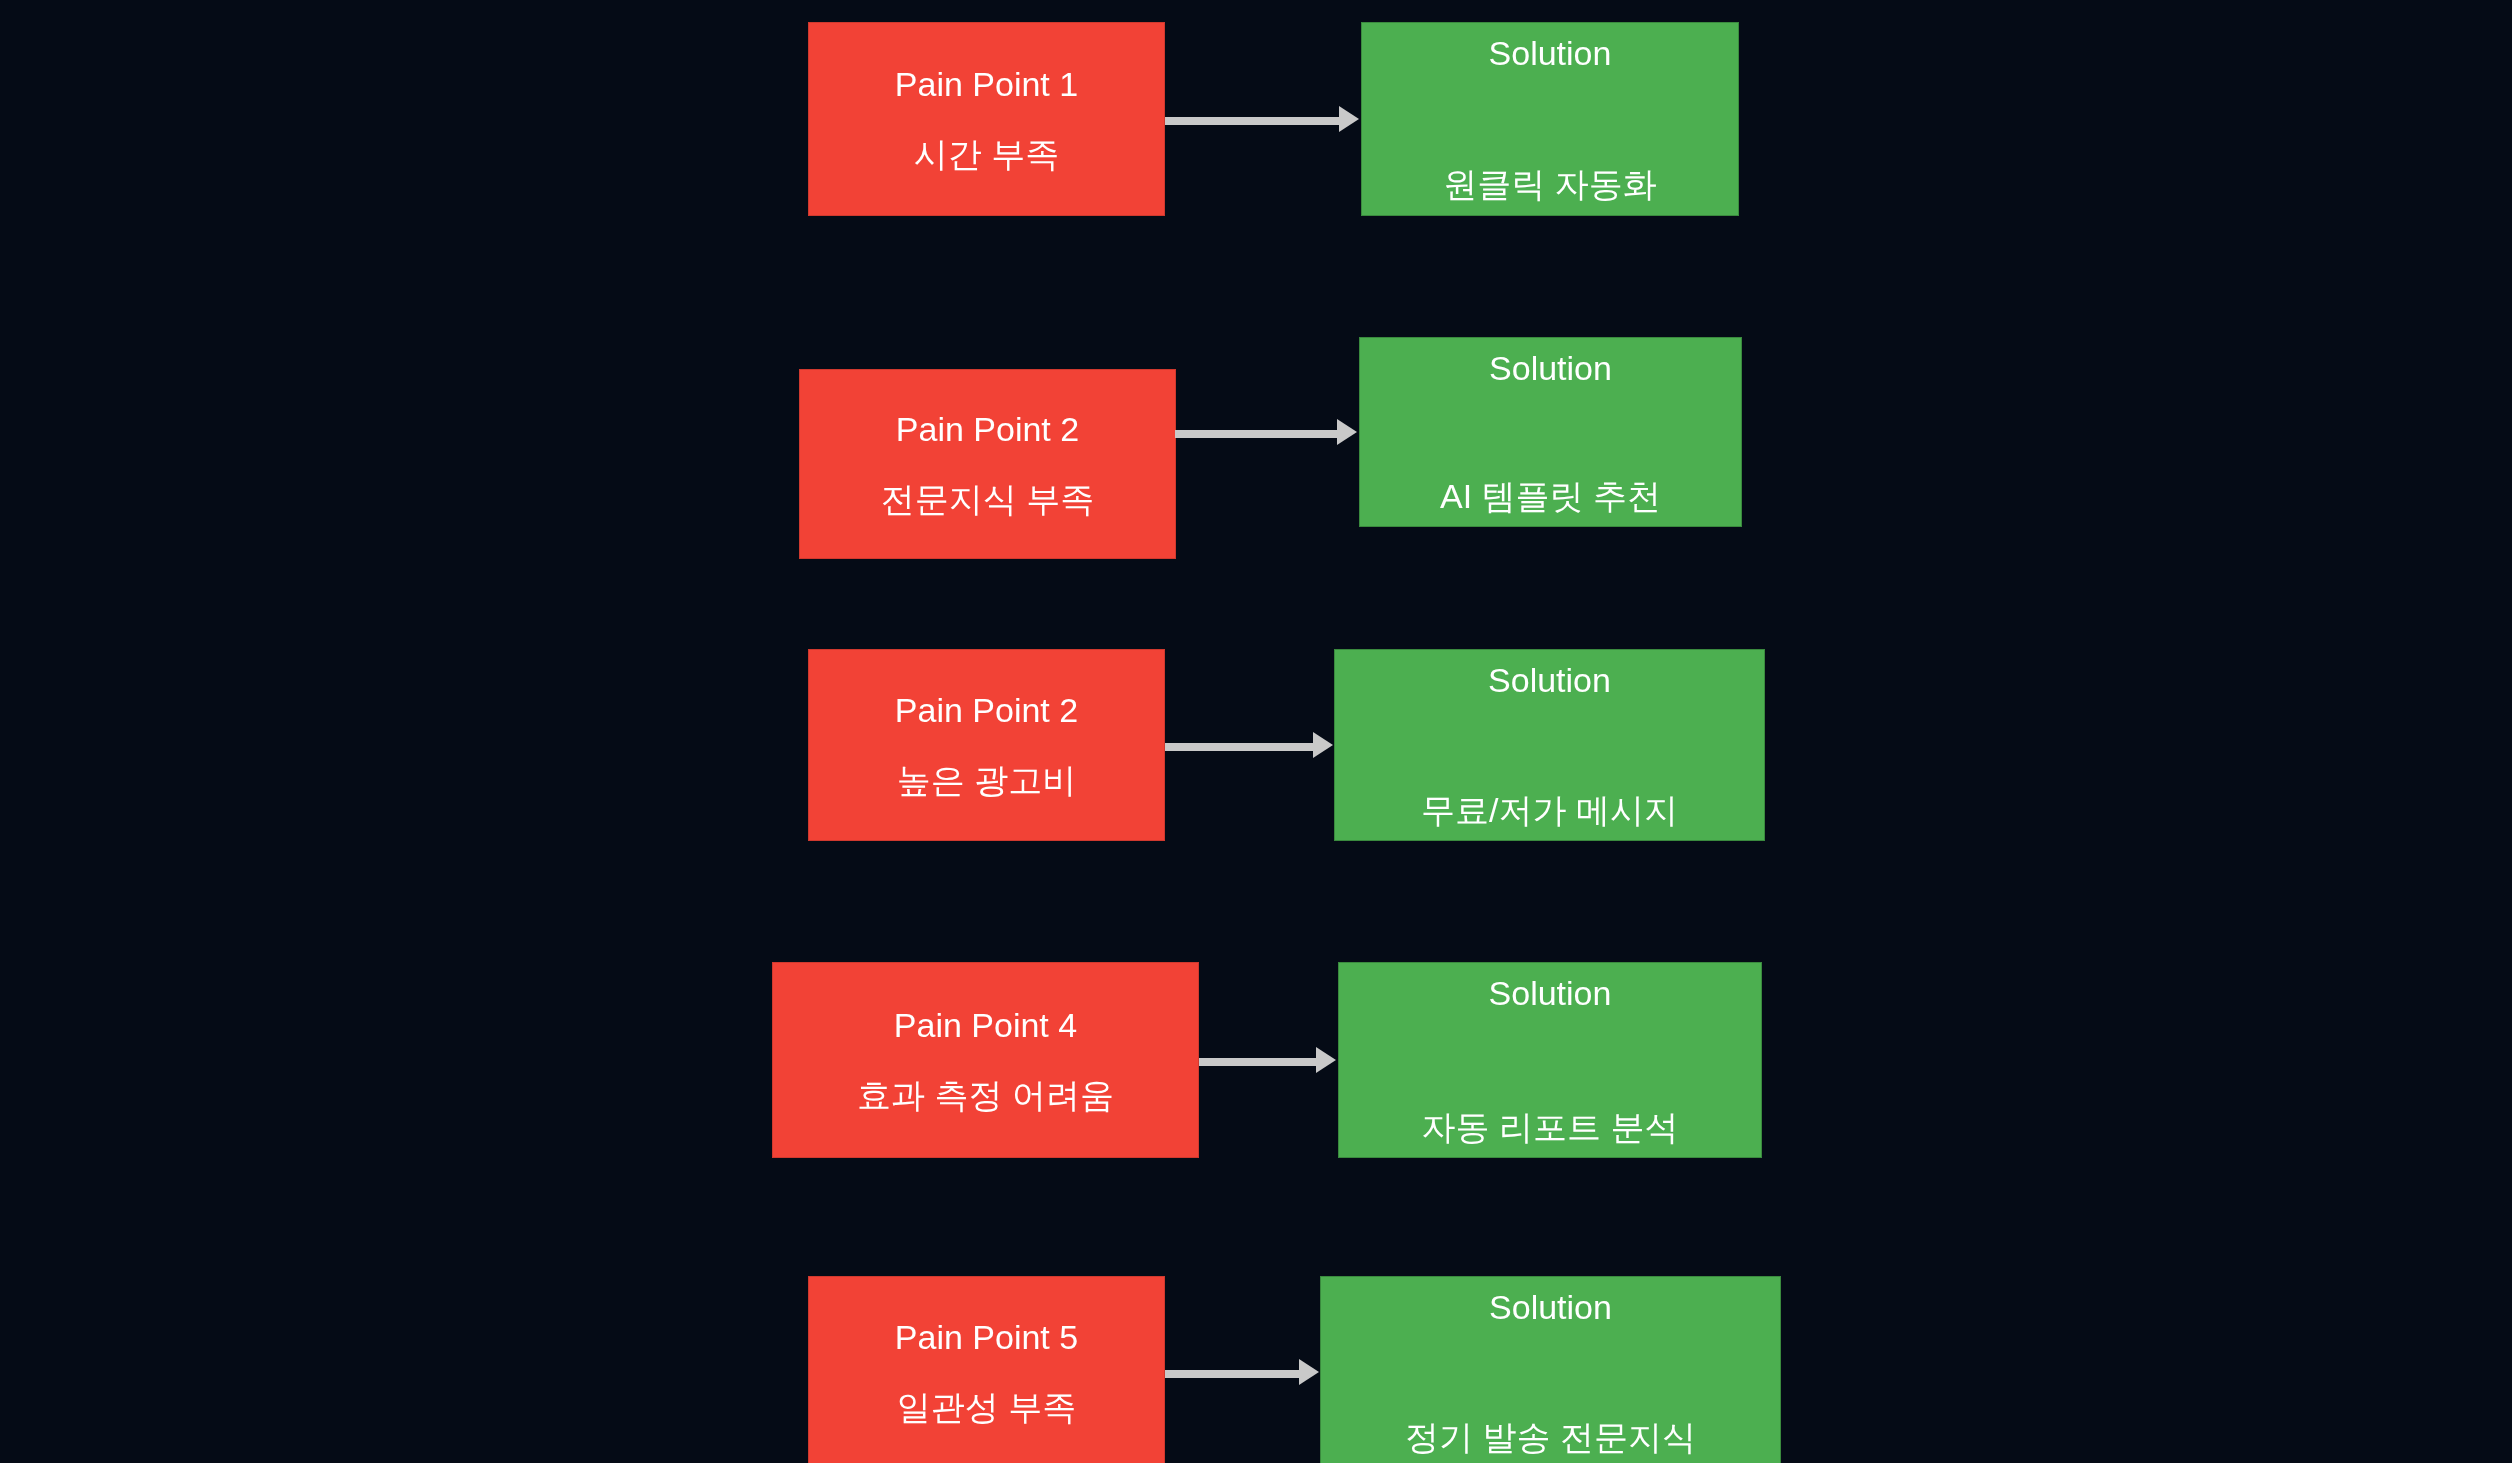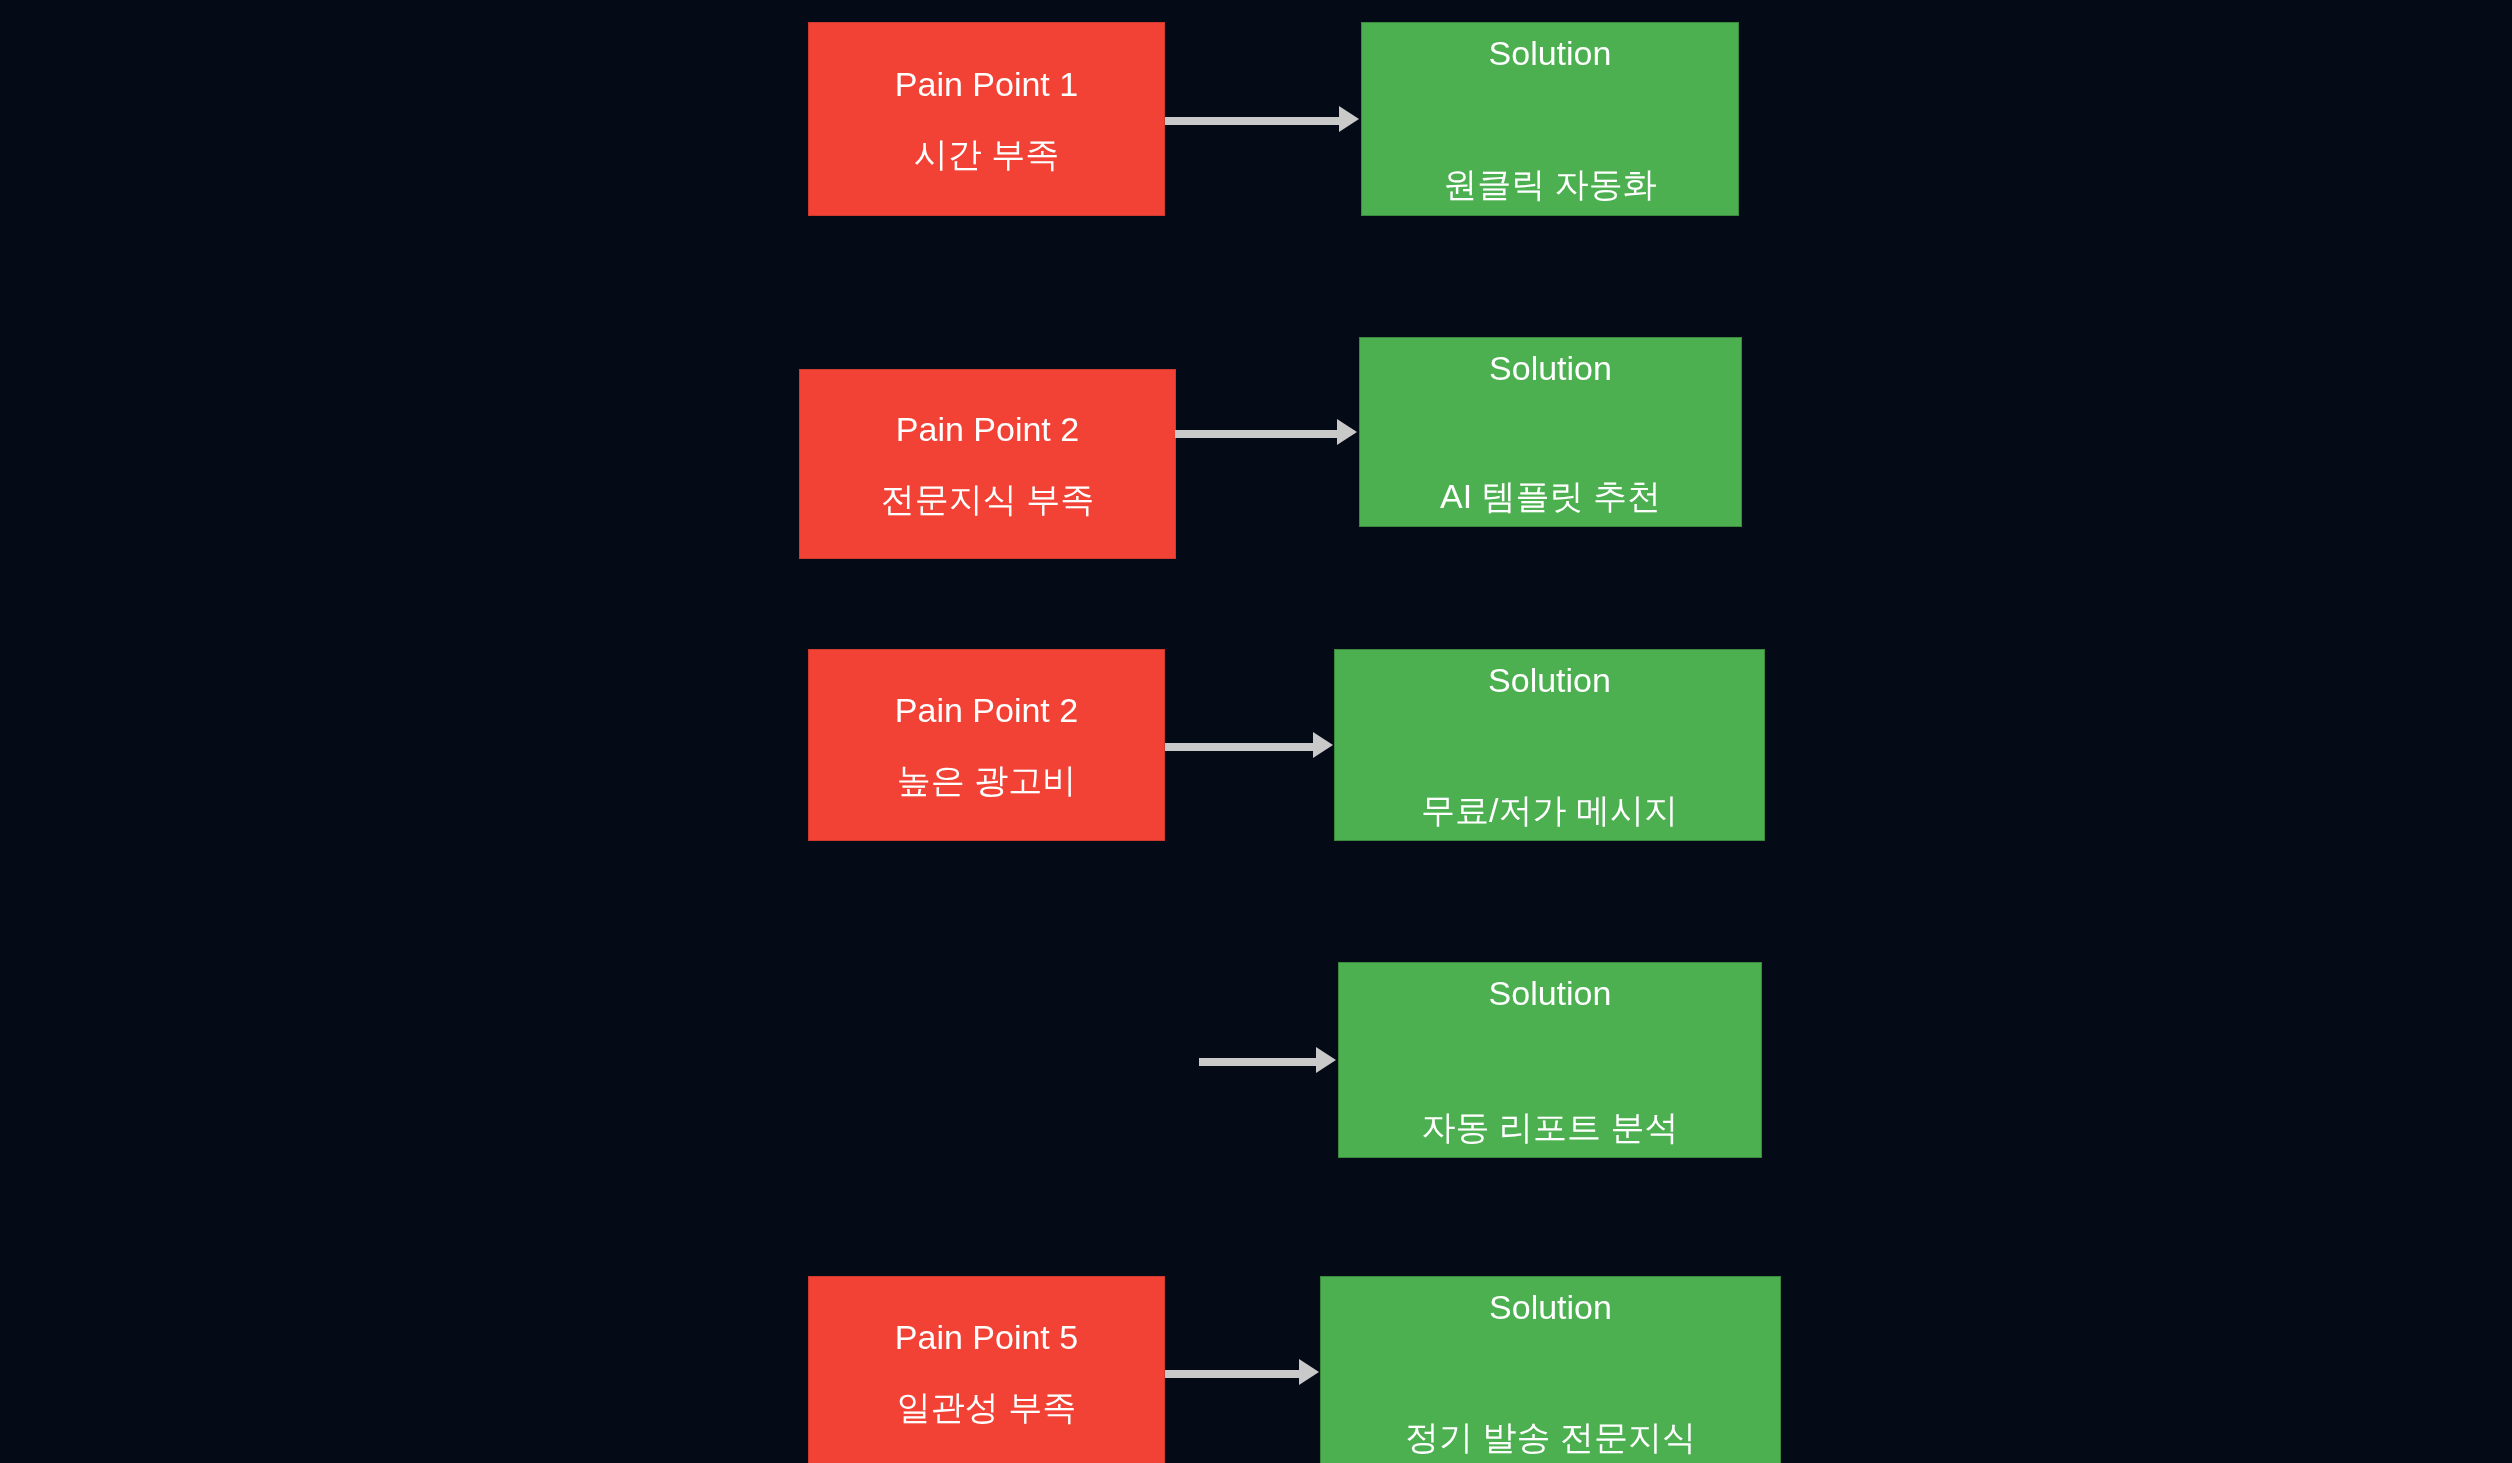--- a/index.html
+++ b/index.html
@@ -87,20 +87,24 @@
   <div class="node pain" style="left:804px;top:645px;width:357px;height:192px;">
     <div class="t1">Pain Point 2</div>
     <div class="t2">높은 광고비</div>
   </div>
   <div class="arrow" style="left:1161px;top:739px;width:149px;"></div>
   <div class="node solution" style="left:1330px;top:645px;width:431px;height:192px;">
     <div class="t1">Solution</div>
     <div class="t2">무료/저가 메시지</div>
   </div>
 
+  <div class="node pain" style="left:768px;top:958px;width:427px;height:196px;">
+    <div class="t1">Pain Point 4</div>
+    <div class="t2">효과 측정 어려움</div>
+  </div>
   <div class="arrow" style="left:1195px;top:1054px;width:118px;"></div>
   <div class="node solution" style="left:1334px;top:958px;width:424px;height:196px;">
     <div class="t1">Solution</div>
     <div class="t2">자동 리포트 분석</div>
   </div>
 
   <div class="node pain" style="left:804px;top:1272px;width:357px;height:192px;">
     <div class="t1">Pain Point 5</div>
     <div class="t2">일관성 부족</div>
   </div>

